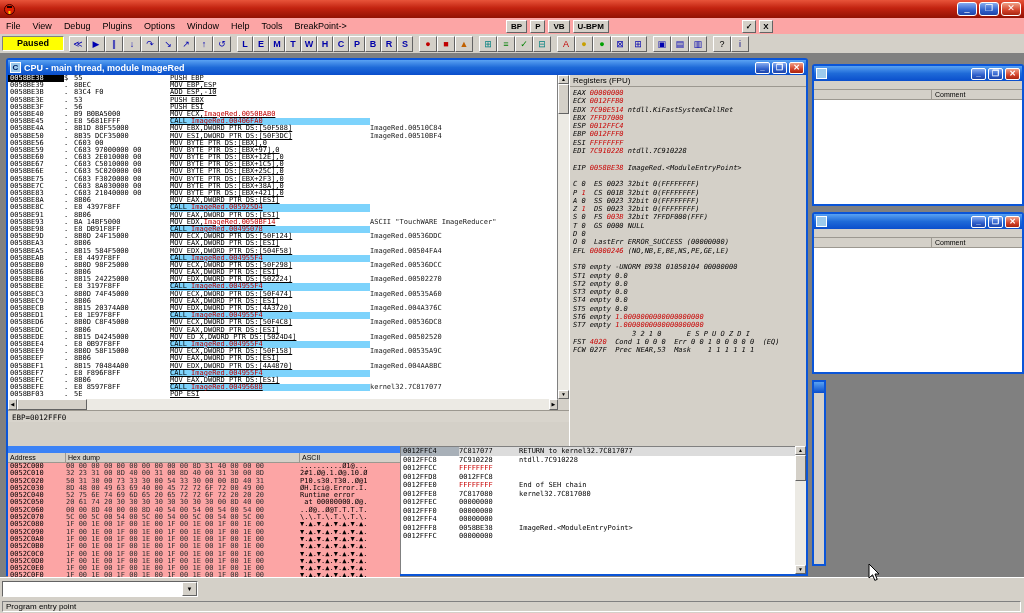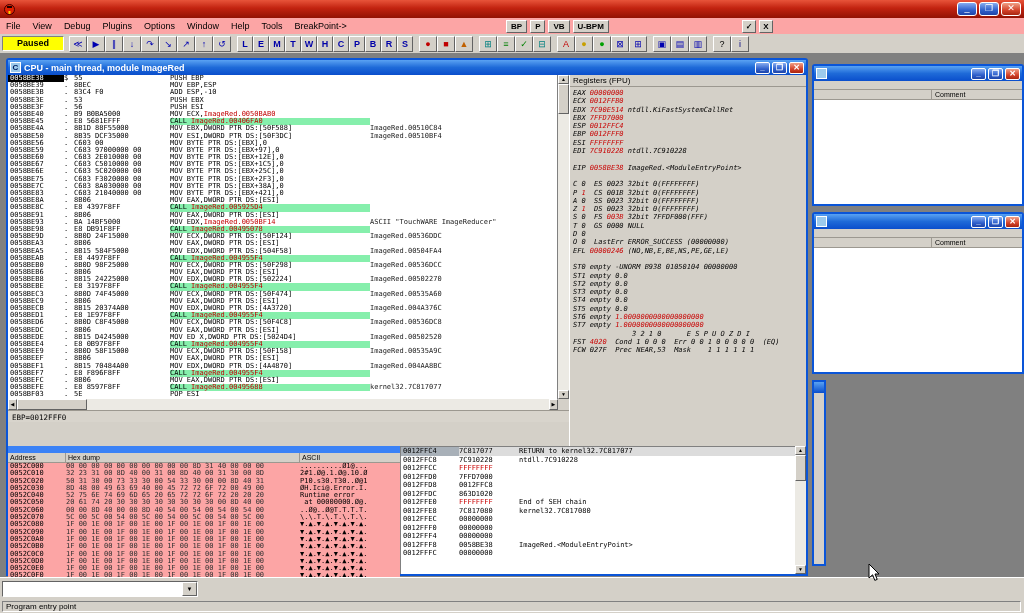--- a/index.html
+++ b/index.html
@@ -54,24 +54,24 @@
   
   #cpu-window { left:6px; top:4px; width:802px; height:518px; }
   .cpu-body { position:relative; width:798px; height:499px; background:#D4D0C8; }
 
   #disasm { position:absolute; left:0; top:0; width:550px; height:324px; background:#fff;
     border-right:1px solid #808080; overflow:hidden; font-family:"DejaVu Sans Mono",monospace; font-size:7px; }
   .drow { display:flex; height:7.2px; line-height:7.2px; white-space:pre; color:#000; }
   .da { width:56px; padding-left:2px; flex:0 0 auto; }
   .dp { width:10px; flex:0 0 auto; }
   .db { width:96px; flex:0 0 auto; }
-  .di { width:200px; flex:0 0 auto; }
+  .di { width:200px; flex:0 0 auto;text-decoration:underline; }
   .dc { flex:1; color:#1A1A1A; }
   .drow.eip .da { background:#000; color:#fff; }
-  .di.call-hl { background:#86efac; }
+  .di.call-hl { background:#7dd3fc; }
   .ref { color:#C00000; }
 
   
   .sb { position:absolute; background:#ECEAE4; }
   .sb-btn { position:absolute; background:#D4D0C8; border:1px solid; border-color:#fff #636363 #636363 #fff;
     font-size:5px; text-align:center; color:#000; }
   .sb-thumb { position:absolute; background:#D4D0C8; border:1px solid; border-color:#fff #636363 #636363 #fff; }
 
   #dis-vscroll { left:550px; top:0; width:11px; height:324px; }
   #dis-hscroll { left:0; top:324px; width:550px; height:11px; }
@@ -378,23 +378,21 @@
             <div class="mrow"><span class="ma">0052C0D0</span><span class="mh">1F 00 1E 00 1F 00 1E 00 1F 00 1E 00 1F 00 1E 00</span><span class="ms">▼.▲.▼.▲.▼.▲.▼.▲.</span></div>
             <div class="mrow"><span class="ma">0052C0E0</span><span class="mh">1F 00 1E 00 1F 00 1E 00 1F 00 1E 00 1F 00 1E 00</span><span class="ms">▼.▲.▼.▲.▼.▲.▼.▲.</span></div>
             <div class="mrow"><span class="ma">0052C0F0</span><span class="mh">1F 00 1E 00 1F 00 1E 00 1F 00 1E 00 1F 00 1E 00</span><span class="ms">▼.▲.▼.▲.▼.▲.▼.▲.</span></div>
           </div>
       </div>
 
       <div id="stack">
           <div class="srow sel"><span class="sa">0012FFC4</span><span class="sv">7C817077</span><span class="sc">RETURN to kernel32.7C817077</span></div>
           <div class="srow"><span class="sa">0012FFC8</span><span class="sv">7C910228</span><span class="sc">ntdll.7C910228</span></div>
           <div class="srow"><span class="sa">0012FFCC</span><span class="sv red">FFFFFFFF</span><span class="sc"></span></div>
-          <div class="srow"><span class="sa">0012FFD0</span><span class="sv">7FFD7000</span><span class="sc"></span></div>
           <div class="srow"><span class="sa">0012FFD8</span><span class="sv">0012FFC8</span><span class="sc"></span></div>
-          <div class="srow"><span class="sa">0012FFDC</span><span class="sv">863D1020</span><span class="sc"></span></div>
           <div class="srow"><span class="sa">0012FFE0</span><span class="sv red">FFFFFFFF</span><span class="sc">End of SEH chain</span></div>
           <div class="srow"><span class="sa">0012FFE8</span><span class="sv">7C817080</span><span class="sc">kernel32.7C817080</span></div>
           <div class="srow"><span class="sa">0012FFEC</span><span class="sv">00000000</span><span class="sc"></span></div>
           <div class="srow"><span class="sa">0012FFF0</span><span class="sv">00000000</span><span class="sc"></span></div>
           <div class="srow"><span class="sa">0012FFF4</span><span class="sv">00000000</span><span class="sc"></span></div>
           <div class="srow"><span class="sa">0012FFF8</span><span class="sv">0058BE38</span><span class="sc">ImageRed.&lt;ModuleEntryPoint&gt;</span></div>
           <div class="srow"><span class="sa">0012FFFC</span><span class="sv">00000000</span><span class="sc"></span></div>
         </div>
 
       <div class="sb" id="stk-vscroll">

